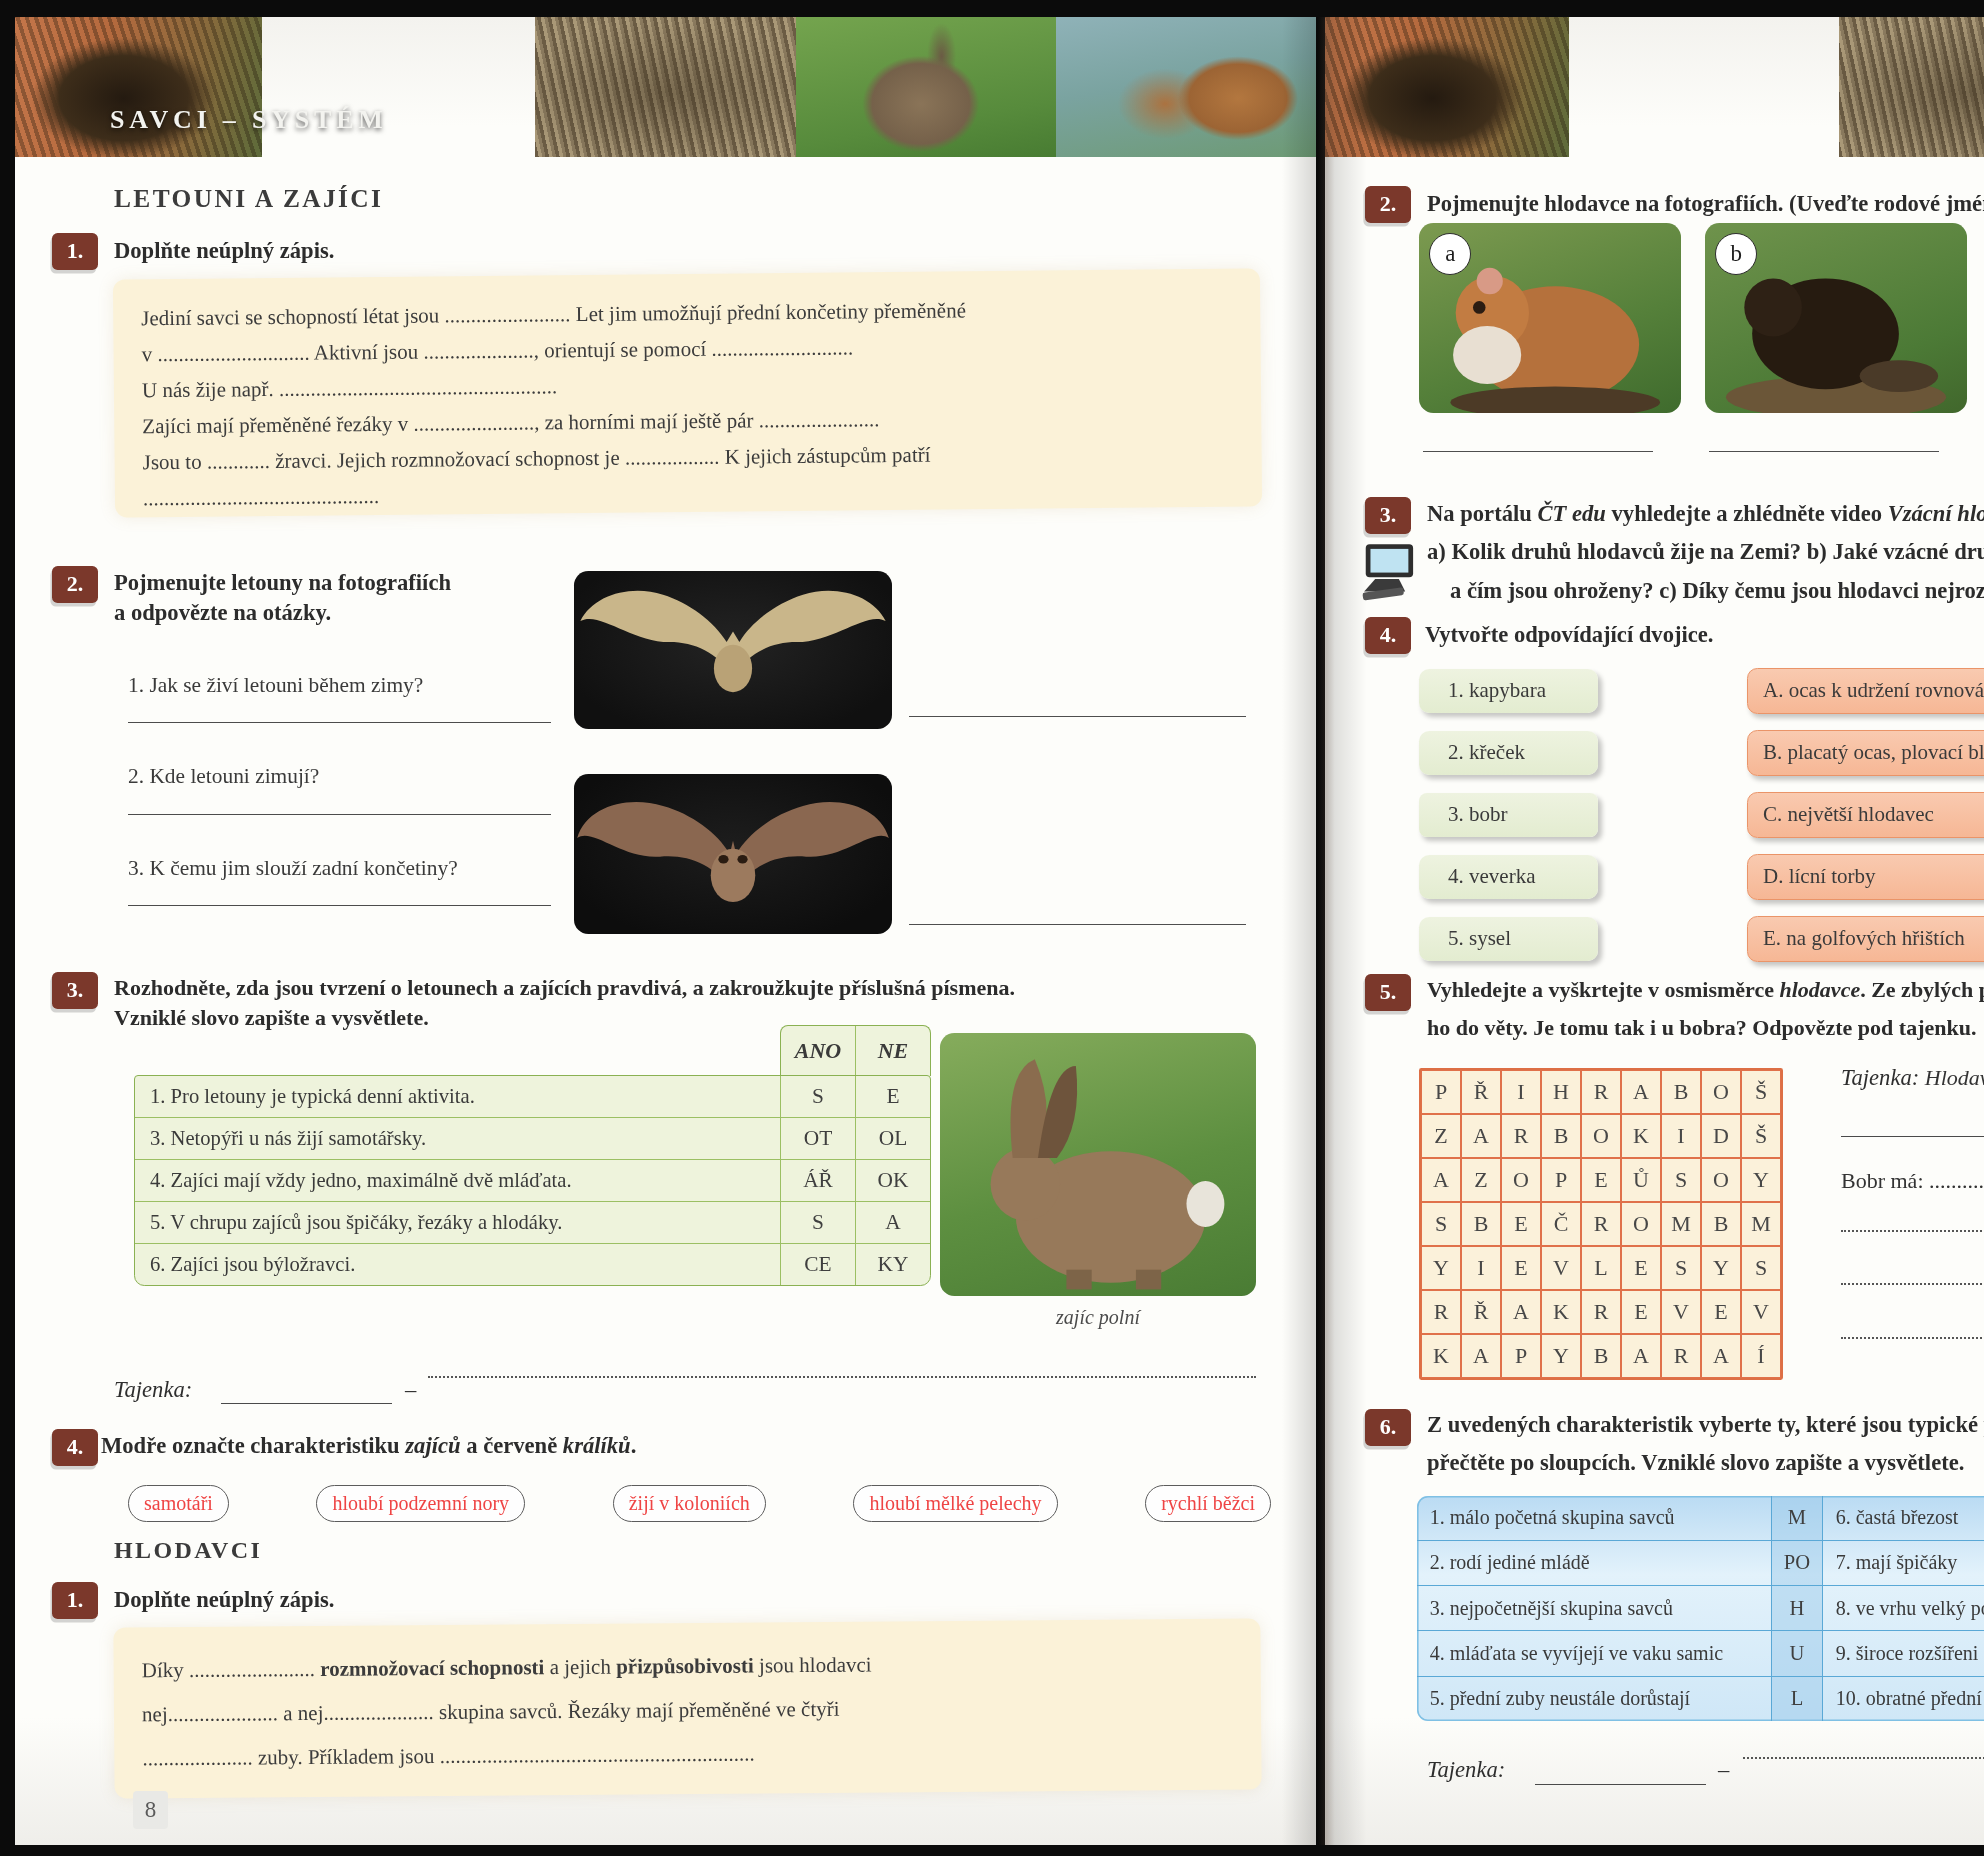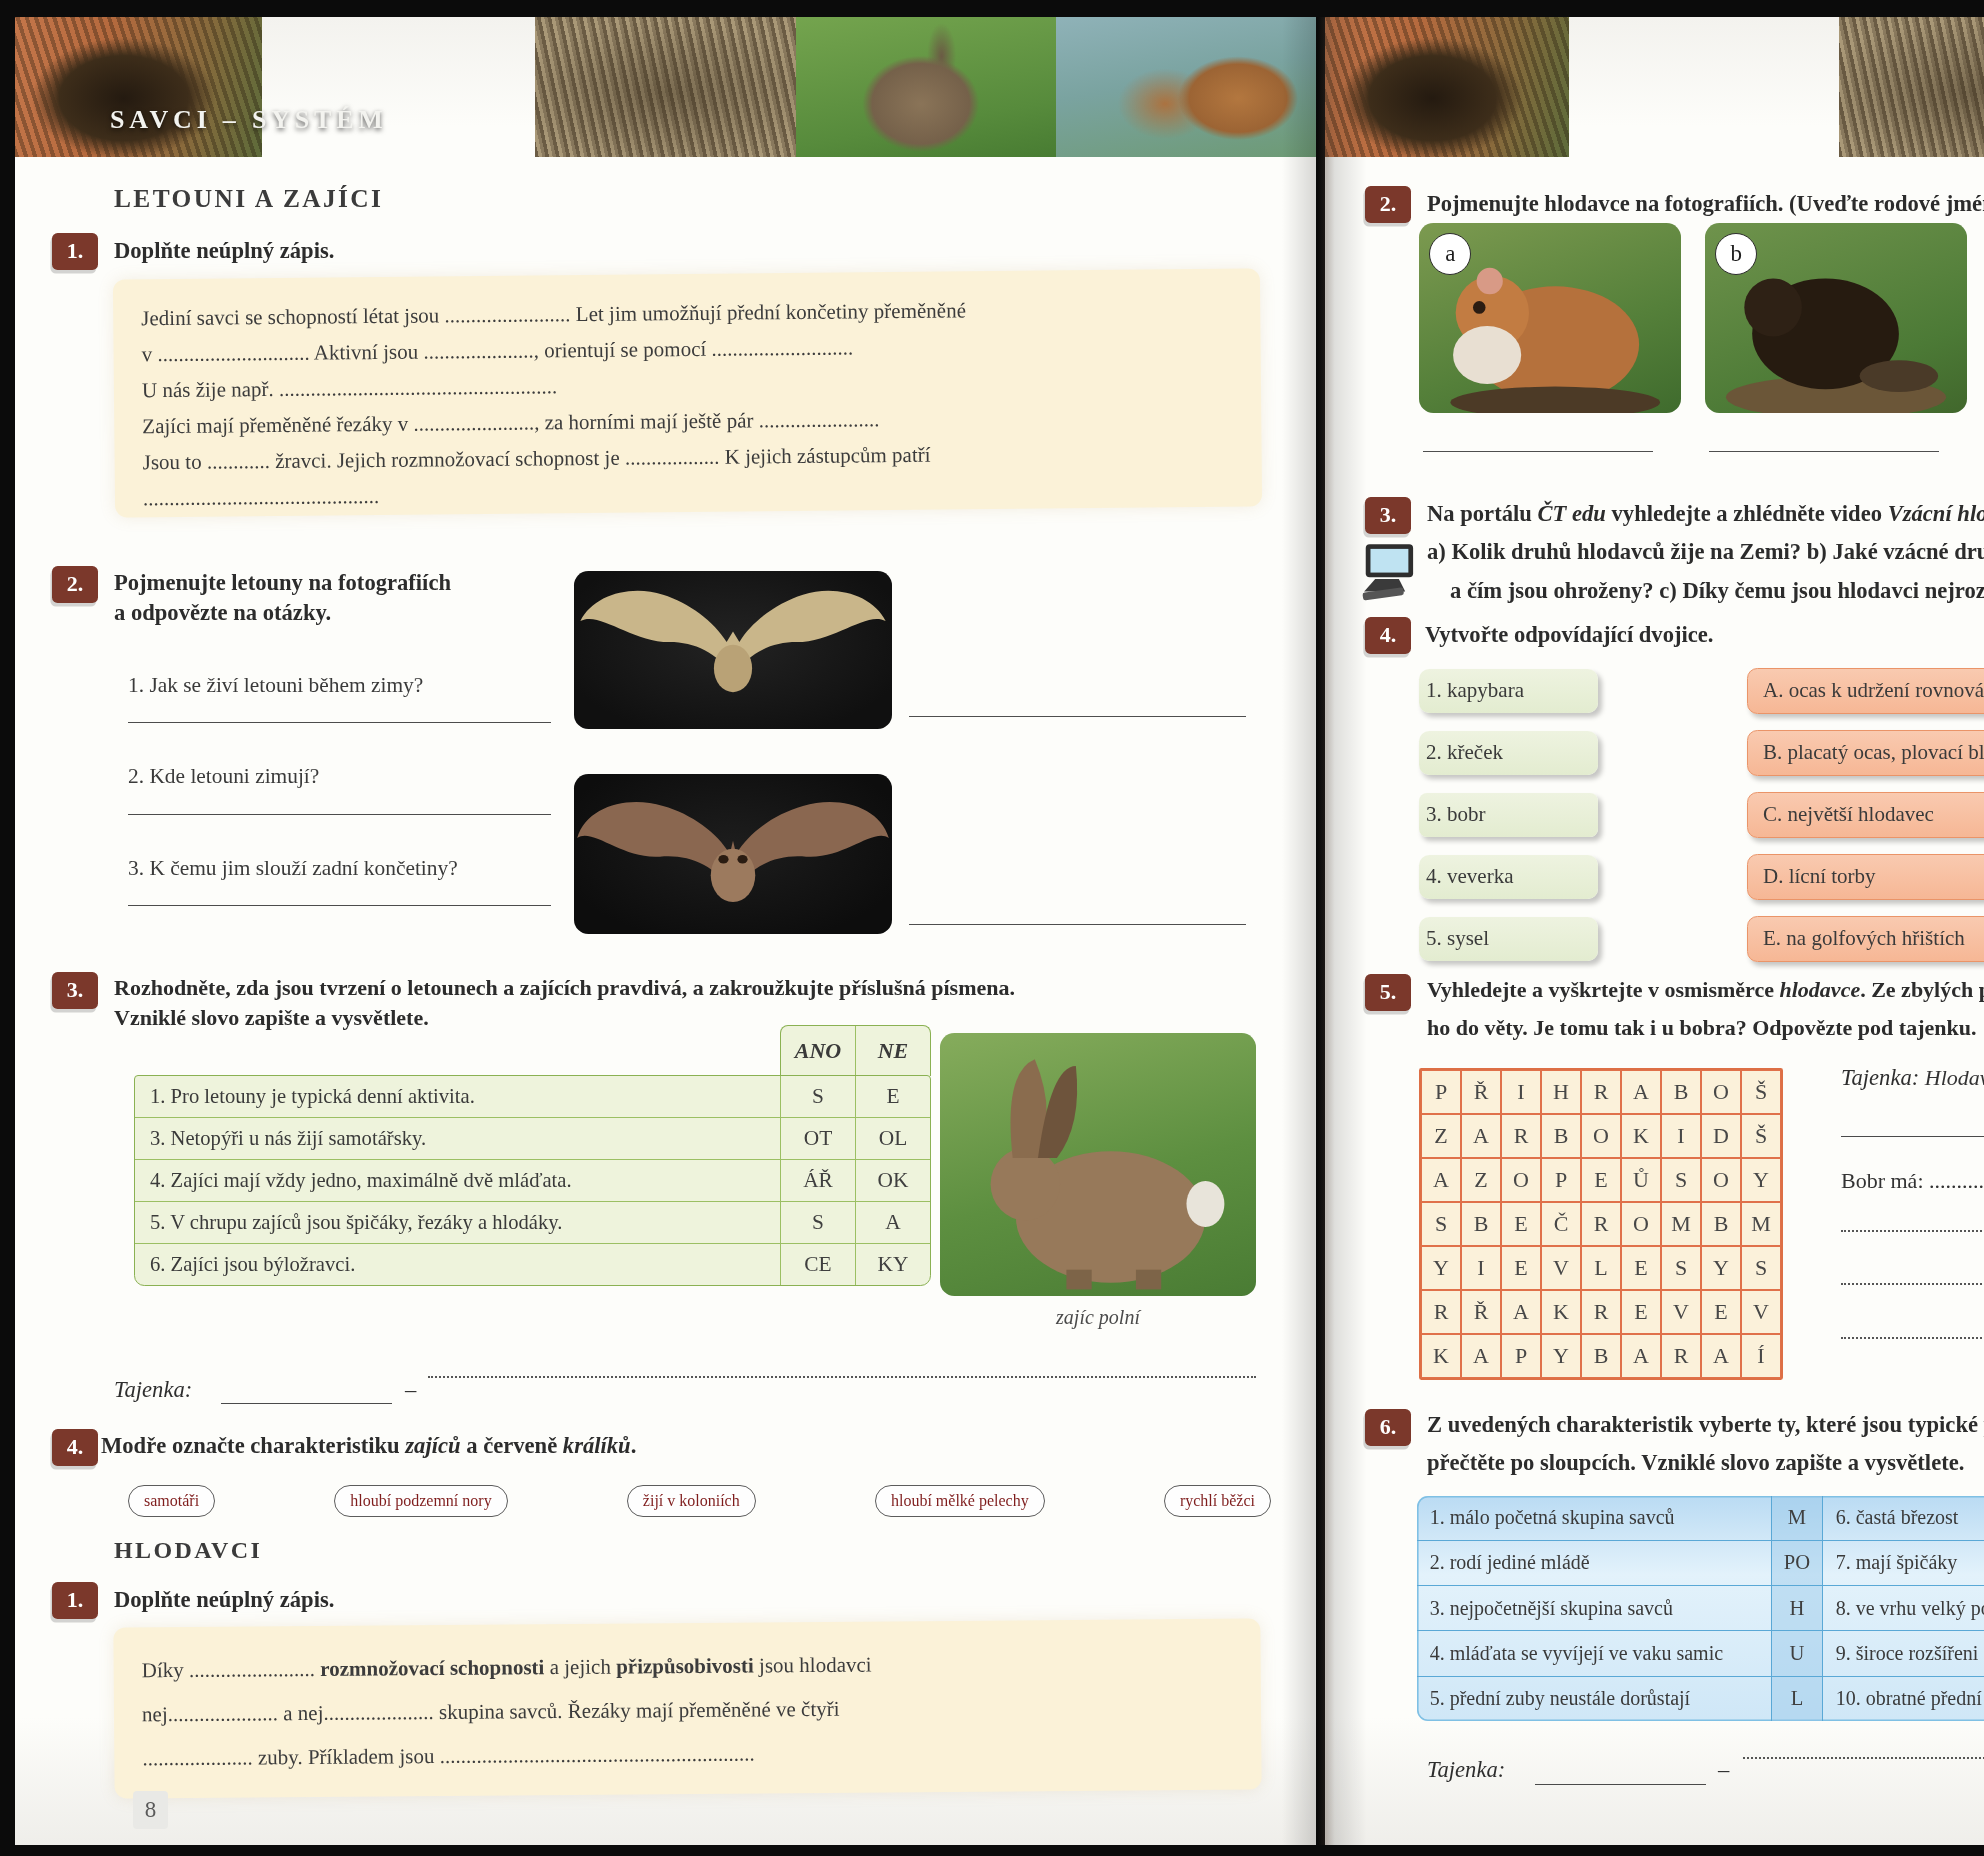--- a/index.html
+++ b/index.html
@@ -67,26 +67,26 @@
   .gt-row{display:flex;align-items:stretch;height:41px;border-top:1.2px solid #9bbf63;}
   .gt-row:first-child{border-top:none;}
   .gt-text{flex:1;display:flex;align-items:center;padding-left:15px;font-size:20.6px;color:#3a3a3a;}
   .gt-a,.gt-n{width:75px;display:flex;align-items:center;justify-content:center;
      border-left:1.2px solid #9bbf63;font-size:21.4px;color:#3f3f3f;box-sizing:border-box;}
   
   .taj-label{font-weight:400;font-style:italic;font-size:22.6px;color:#2e2e2e;}
   .taj-blank{position:absolute;border-bottom:1.6px solid #4a4a4a;}
   
   #charpills{position:absolute;left:113px;top:1468px;width:1143px;display:flex;justify-content:space-between;}
-  .cpill{border:1.2px solid #5c5c5c;border-radius:19px;padding:6.4px 15px;font-size:16px;color:#7f1d1d;
+  .cpill{border:1.2px solid #5c5c5c;border-radius:19px;padding:6.4px 15px;font-size:20px;color:#ef4444;
      background:#fefefe;white-space:nowrap;}
   
   .gpill{position:absolute;left:1419px;width:179px;height:44px;background:linear-gradient(180deg,#eef3e0,#e3ecd0);
      border-radius:10.3px;box-shadow:3.2px 4px 4.8px rgba(0,0,0,.22);display:flex;align-items:center;
-     padding-left:7px;font-size:21px;color:#3a3a3a;box-sizing:border-box;}
+     padding-left:29px;font-size:21px;color:#3a3a3a;box-sizing:border-box;}
   .opill{position:absolute;left:1747px;width:372px;height:46px;
      background:linear-gradient(180deg,#f9cab0,#f6b795);border:1.2px solid #ea9468;border-radius:10.3px;
      box-shadow:3.2px 4px 4.8px rgba(0,0,0,.22);display:flex;align-items:center;padding-left:15px;
      font-size:21px;color:#3a3a3a;box-sizing:border-box;}
   
   #wgrid{position:absolute;left:1419px;top:1068px;border:2.4px solid #dd6f45;background:#fbf1da;border-radius:2.4px;}
   .wg-row{display:flex;}
   .wg-cell{width:40px;height:44px;border:1.2px solid #e0714a;display:flex;align-items:center;
      justify-content:center;font-size:22px;color:#474747;box-sizing:border-box;}
   

